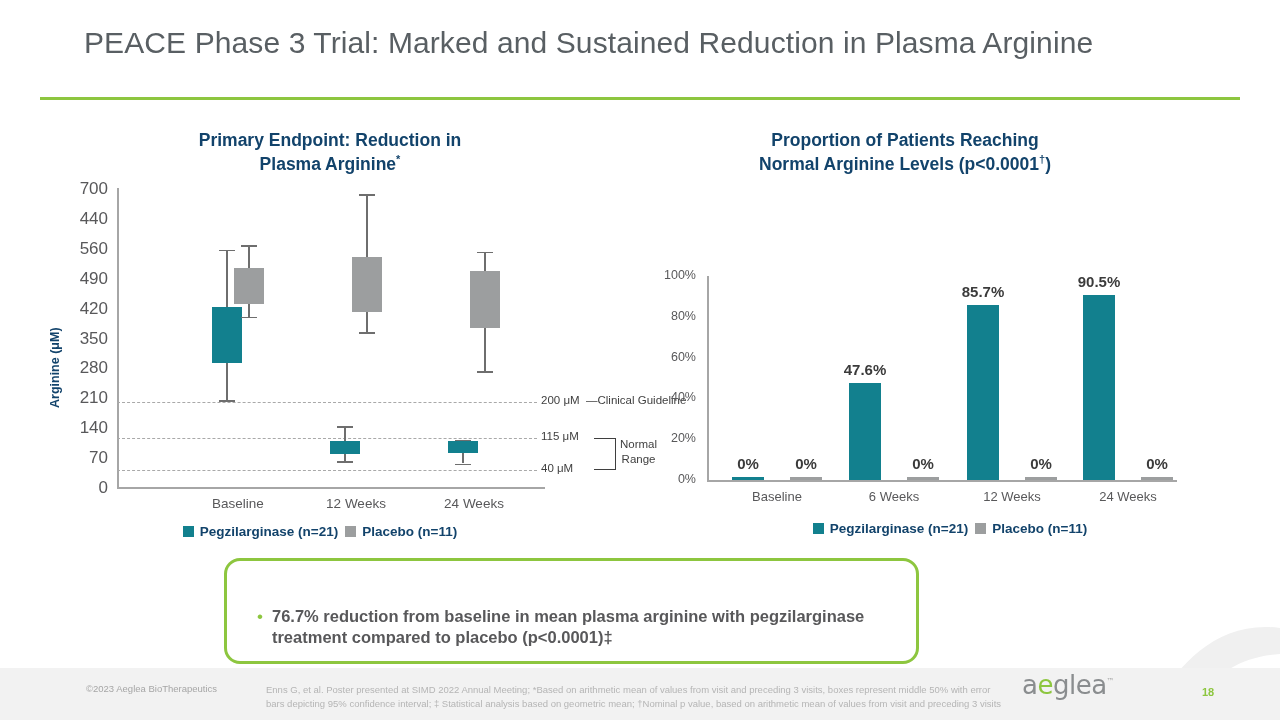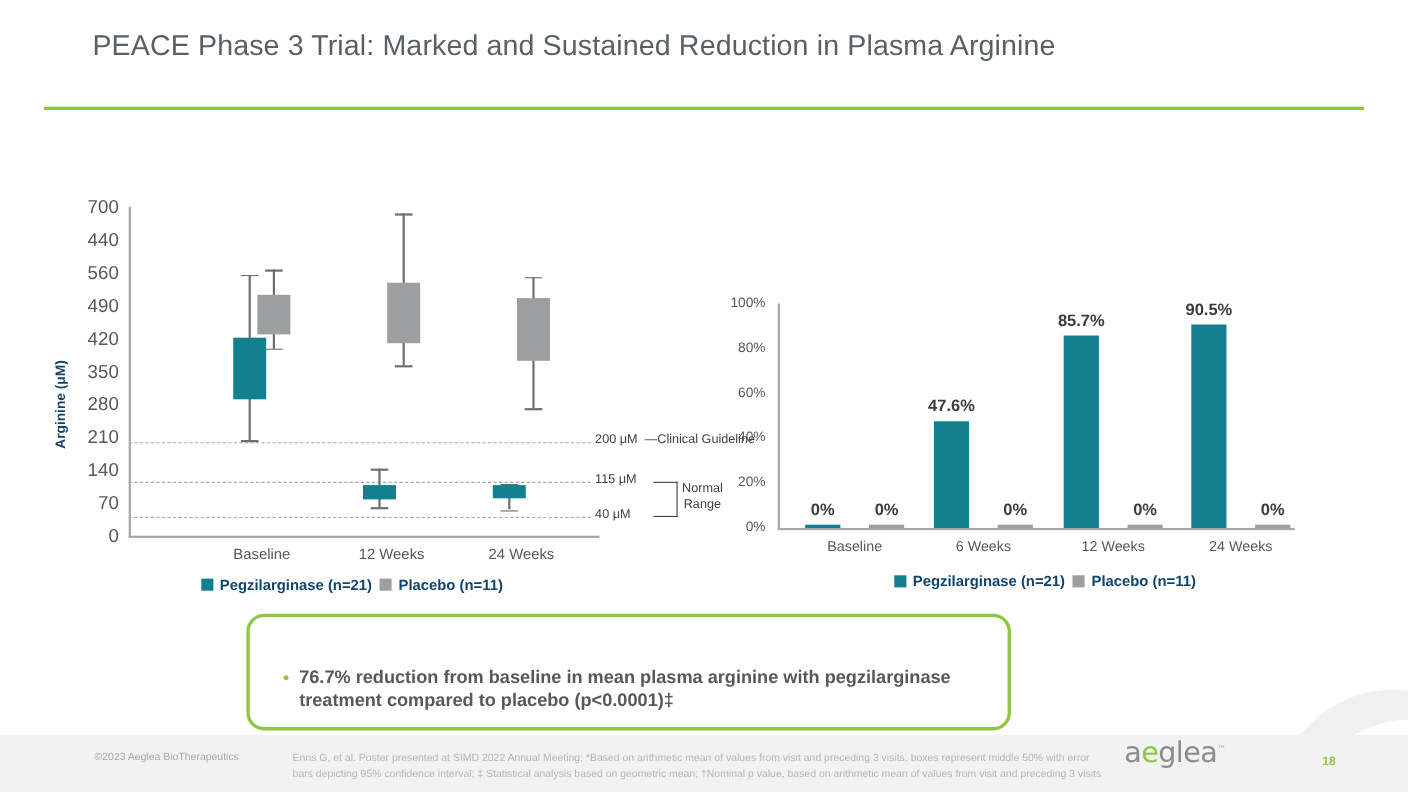--- a/index.html
+++ b/index.html
@@ -7,21 +7,21 @@
     width: 1280px; height: 720px;
     background: #ffffff;
     font-family: "Liberation Sans", sans-serif;
     overflow: hidden;
   }
   .slide { position: relative; width: 1280px; height: 720px; background:#fff; }
 
   
   .slide-title {
     position: absolute; left: 84px; top: 26px; width: 1130px;
-    font-size: 26px; font-weight: 400; color: #595f63; letter-spacing: .1px;
+    font-size: 30px; font-weight: 400; color: #595f63; letter-spacing: .1px;
     white-space: nowrap;
   }
   .title-rule {
     position: absolute; left: 40px; top: 97px; width: 1200px; height: 3px;
     background: #8DC63F;
   }
 
   
   .panel-title {
     position: absolute; text-align: center;
@@ -144,21 +144,29 @@
   }
 </style>
 </head>
 <body>
 
 <div class="slide">
 
   <div class="slide-title">PEACE Phase 3 Trial: Marked and Sustained Reduction in Plasma Arginine</div>
   <div class="title-rule"></div>
 
-
+  <div class="panel-title" id="left-panel-title">
+    <span>Primary Endpoint: Reduction in</span><br>
+    <span>Plasma Arginine</span><span class="sup">*</span>
+  </div>
+
+  <div class="panel-title" id="right-panel-title">
+    <span>Proportion of Patients Reaching</span><br>
+    <span>Normal Arginine Levels (p&lt;0.0001</span><span class="sup">†</span><span>)</span>
+  </div>
 
   <div id="box-chart">
     <div class="y-axis-title">Arginine (μM)</div>
     <div id="bx-yticks">
         <div class="bx-ytick" style="top: 1px;">700</div>
         <div class="bx-ytick" style="top: 30.9px;">440</div>
         <div class="bx-ytick" style="top: 60.8px;">560</div>
         <div class="bx-ytick" style="top: 90.7px;">490</div>
         <div class="bx-ytick" style="top: 120.6px;">420</div>
         <div class="bx-ytick" style="top: 150.5px;">350</div>

